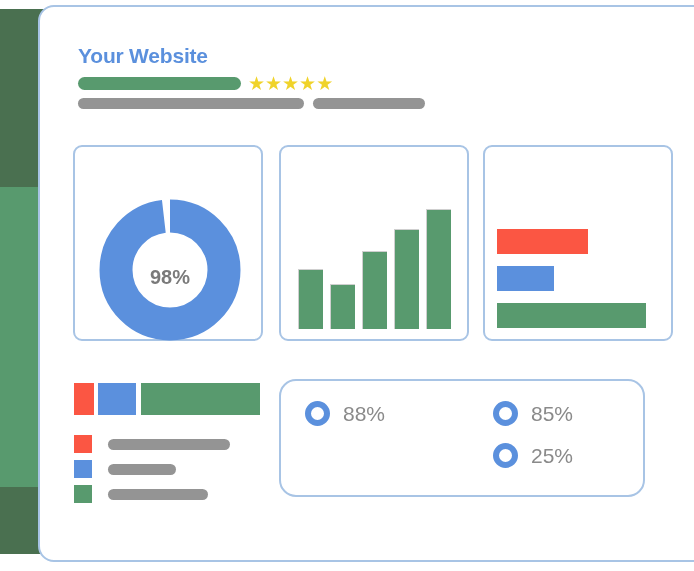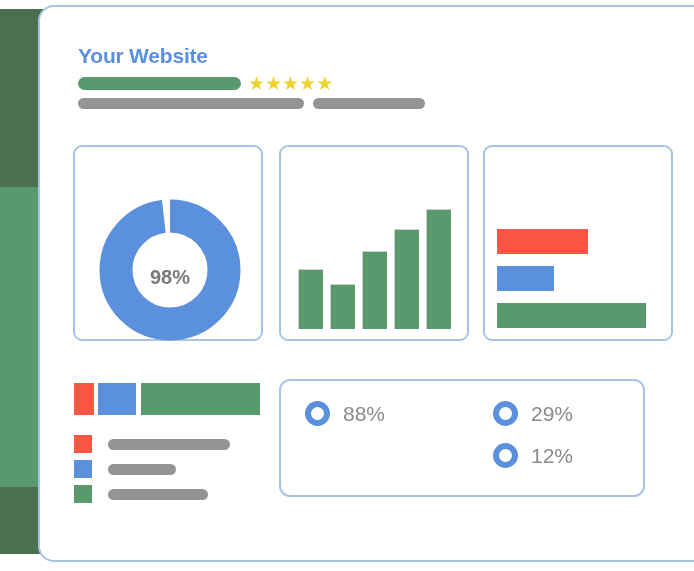--- a/index.html
+++ b/index.html
@@ -202,21 +202,21 @@
 
   
   #panel-pct {
     position: absolute;
     left: 279px;
     top: 379px;
     width: 366px;
     height: 118px;
     background: #ffffff;
     border: 2px solid #a8c4e5;
-    border-radius: 11px;
+    border-radius: 17px;
     box-sizing: border-box;
   }
   .pct-item {
     position: absolute;
     display: flex;
     align-items: center;
   }
   .pct-ring {
     width: 25px;
     height: 25px;
@@ -295,21 +295,21 @@
       </div>
     </div>
 
   <div id="panel-pct">
       <div class="pct-item" style="left: 24px; top: 20px;">
         <div class="pct-ring" style="border-color: rgb(91, 144, 221);"></div>
         <div class="pct-text">88%</div>
       </div>
       <div class="pct-item" style="left: 212px; top: 20px;">
         <div class="pct-ring" style="border-color: rgb(91, 144, 221);"></div>
-        <div class="pct-text">29%</div>
+        <div class="pct-text">85%</div>
       </div>
       <div class="pct-item" style="left: 212px; top: 62px;">
         <div class="pct-ring" style="border-color: rgb(91, 144, 221);"></div>
-        <div class="pct-text">12%</div>
+        <div class="pct-text">25%</div>
       </div>
     </div>
 
 </div>
 
 </body></html>

